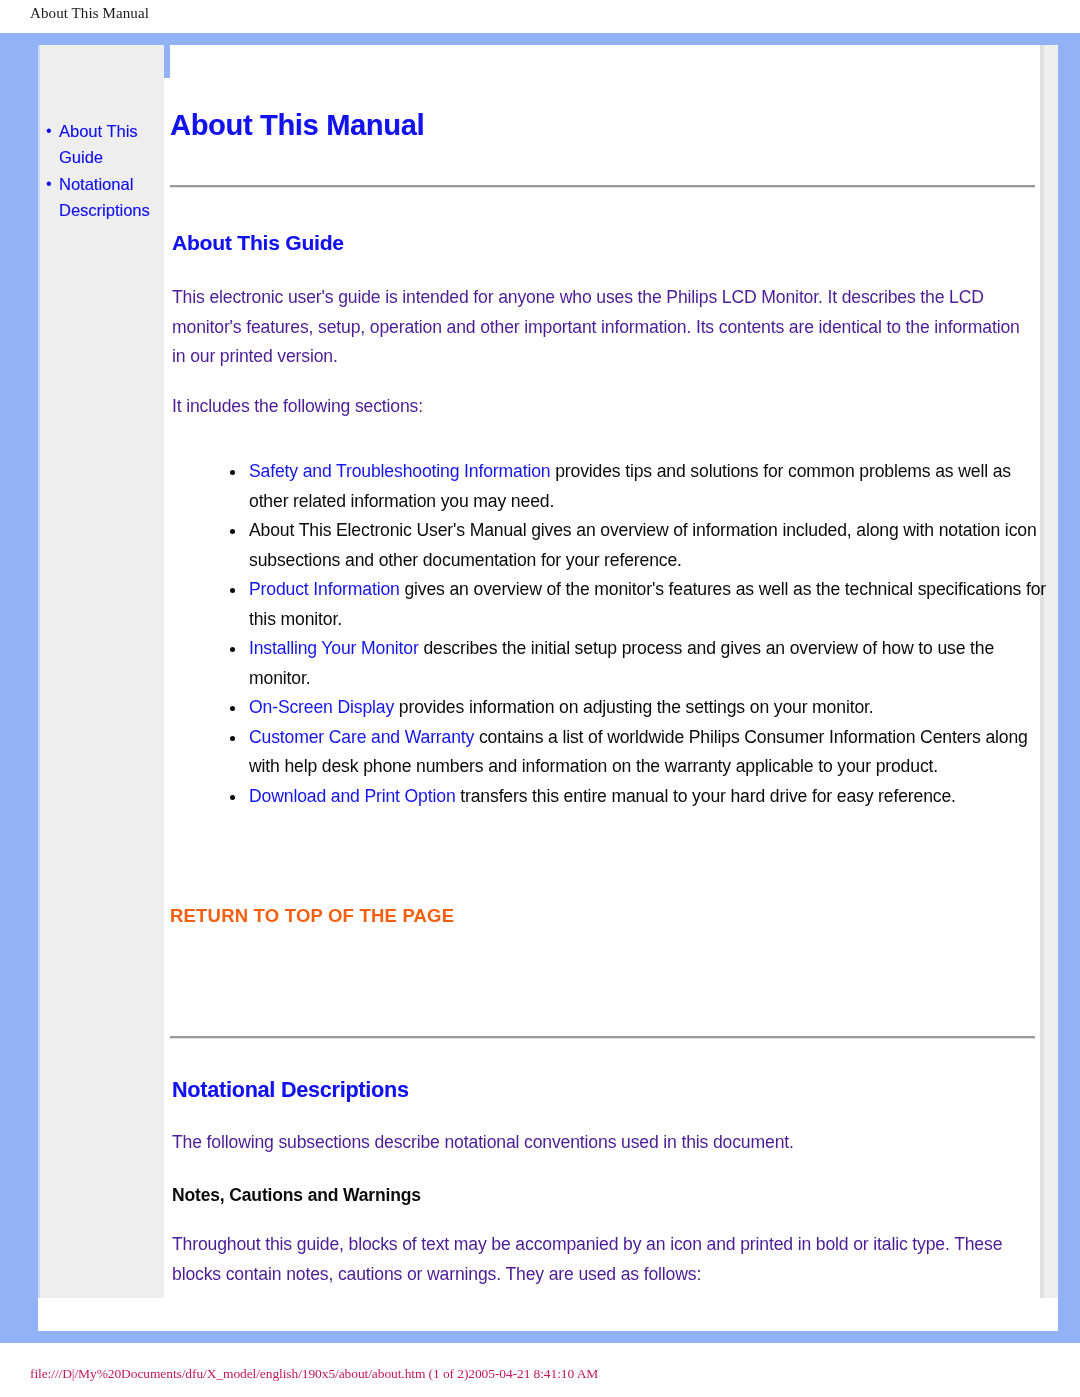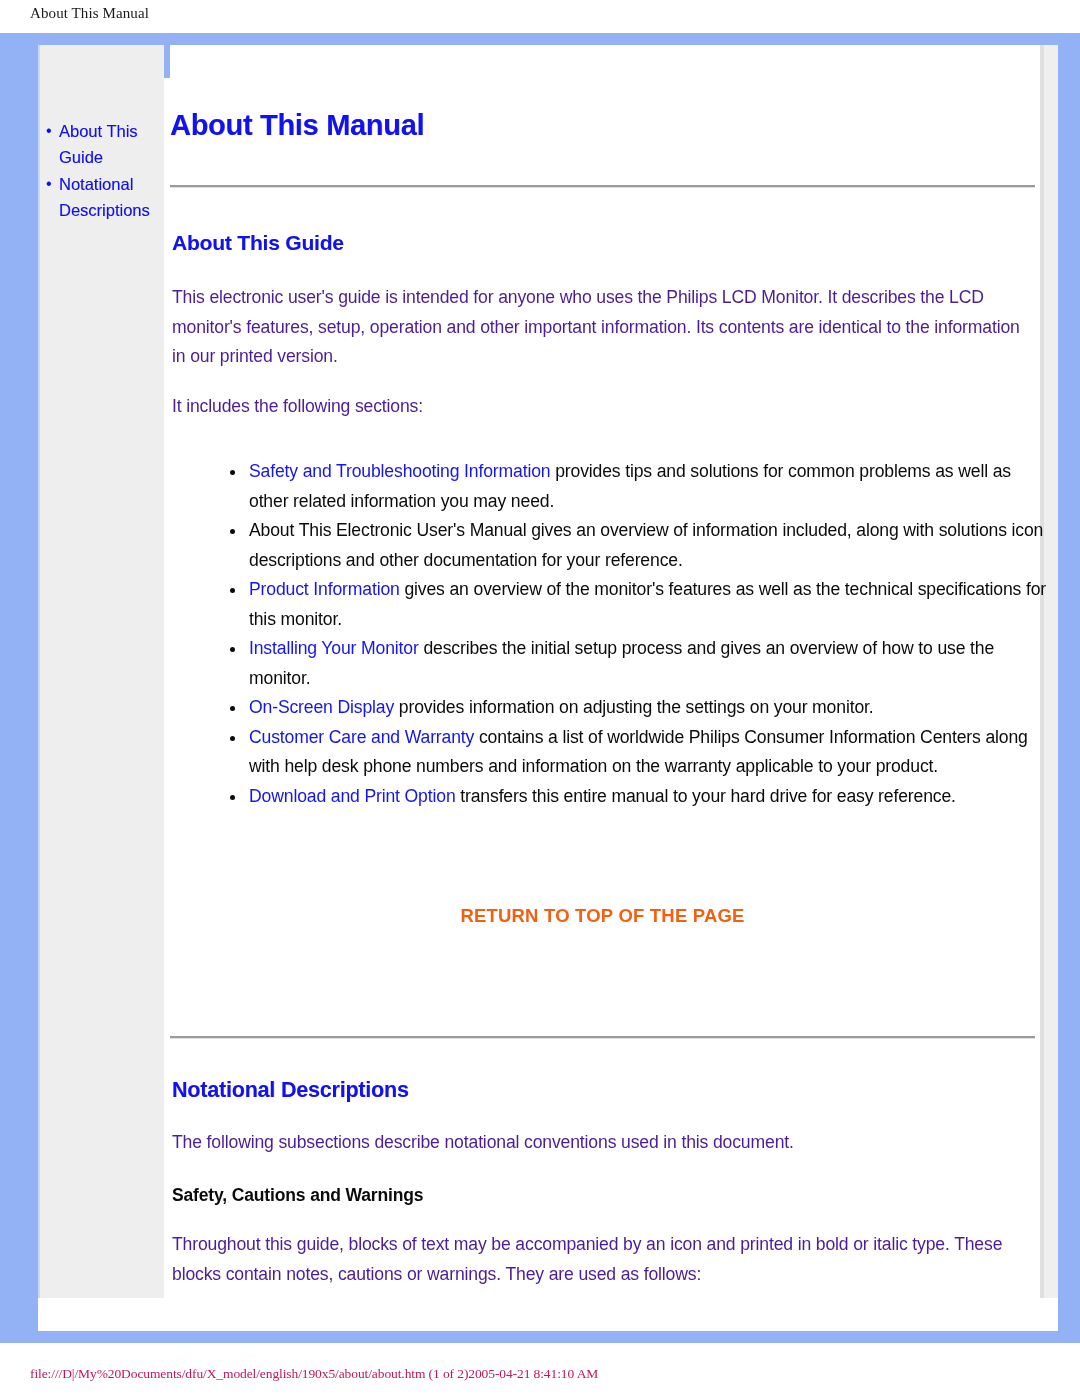--- a/index.html
+++ b/index.html
@@ -200,21 +200,21 @@
   a.doc-link {
     color: #1515ee;
     text-decoration: none;
   }
 
   #return-top {
     position: absolute;
     left: 0px;
     top: 860px;
     width: 865px;
-    text-align: center;
+    text-align: left;
     font-size: 18.5px;
     font-weight: bold;
     color: #f4600f;
     letter-spacing: 0.2px;
     text-decoration: none;
   }
 
   
   #footer {
     position: absolute;
@@ -266,21 +266,21 @@
 
   <p class="body-text" id="para-includes">It includes the following sections:</p>
 
   <ul id="feature-list">
 
     <li>
       <a class="doc-link" href="#">Safety and Troubleshooting Information</a><span> provides tips and solutions for common problems as well as other related information you may need.</span>
     </li>
 
     <li>
-      <a class="doc-link" href="#"></a><span>About This Electronic User's Manual gives an overview of information included, along with solutions icon descriptions and other documentation for your reference.</span>
+      <a class="doc-link" href="#"></a><span>About This Electronic User's Manual gives an overview of information included, along with notation icon subsections and other documentation for your reference.</span>
     </li>
 
     <li>
       <a class="doc-link" href="#">Product Information</a><span> gives an overview of the monitor's features as well as the technical specifications for this monitor.</span>
     </li>
 
     <li>
       <a class="doc-link" href="#">Installing Your Monitor</a><span> describes the initial setup process and gives an overview of how to use the monitor.</span>
     </li>
 
@@ -300,19 +300,19 @@
   </ul>
 
   <a id="return-top" href="#">RETURN TO TOP OF THE PAGE</a>
 
   <hr class="rule" id="rule-mid">
 
   <h2 class="section-head" id="head-notational">Notational Descriptions</h2>
 
   <p class="body-text" id="para-following">The following subsections describe notational conventions used in this document.</p>
 
-  <h3 class="sub-head">Safety, Cautions and Warnings</h3>
+  <h3 class="sub-head">Notes, Cautions and Warnings</h3>
 
   <p class="body-text" id="para-throughout">Throughout this guide, blocks of text may be accompanied by an icon and printed in bold or italic type. These blocks contain notes, cautions or warnings. They are used as follows:</p>
 
 </main>
 
 <div id="footer">file:///D|/My%20Documents/dfu/X_model/english/190x5/about/about.htm (1 of 2)2005-04-21 8:41:10 AM</div>
 
 </body></html>

